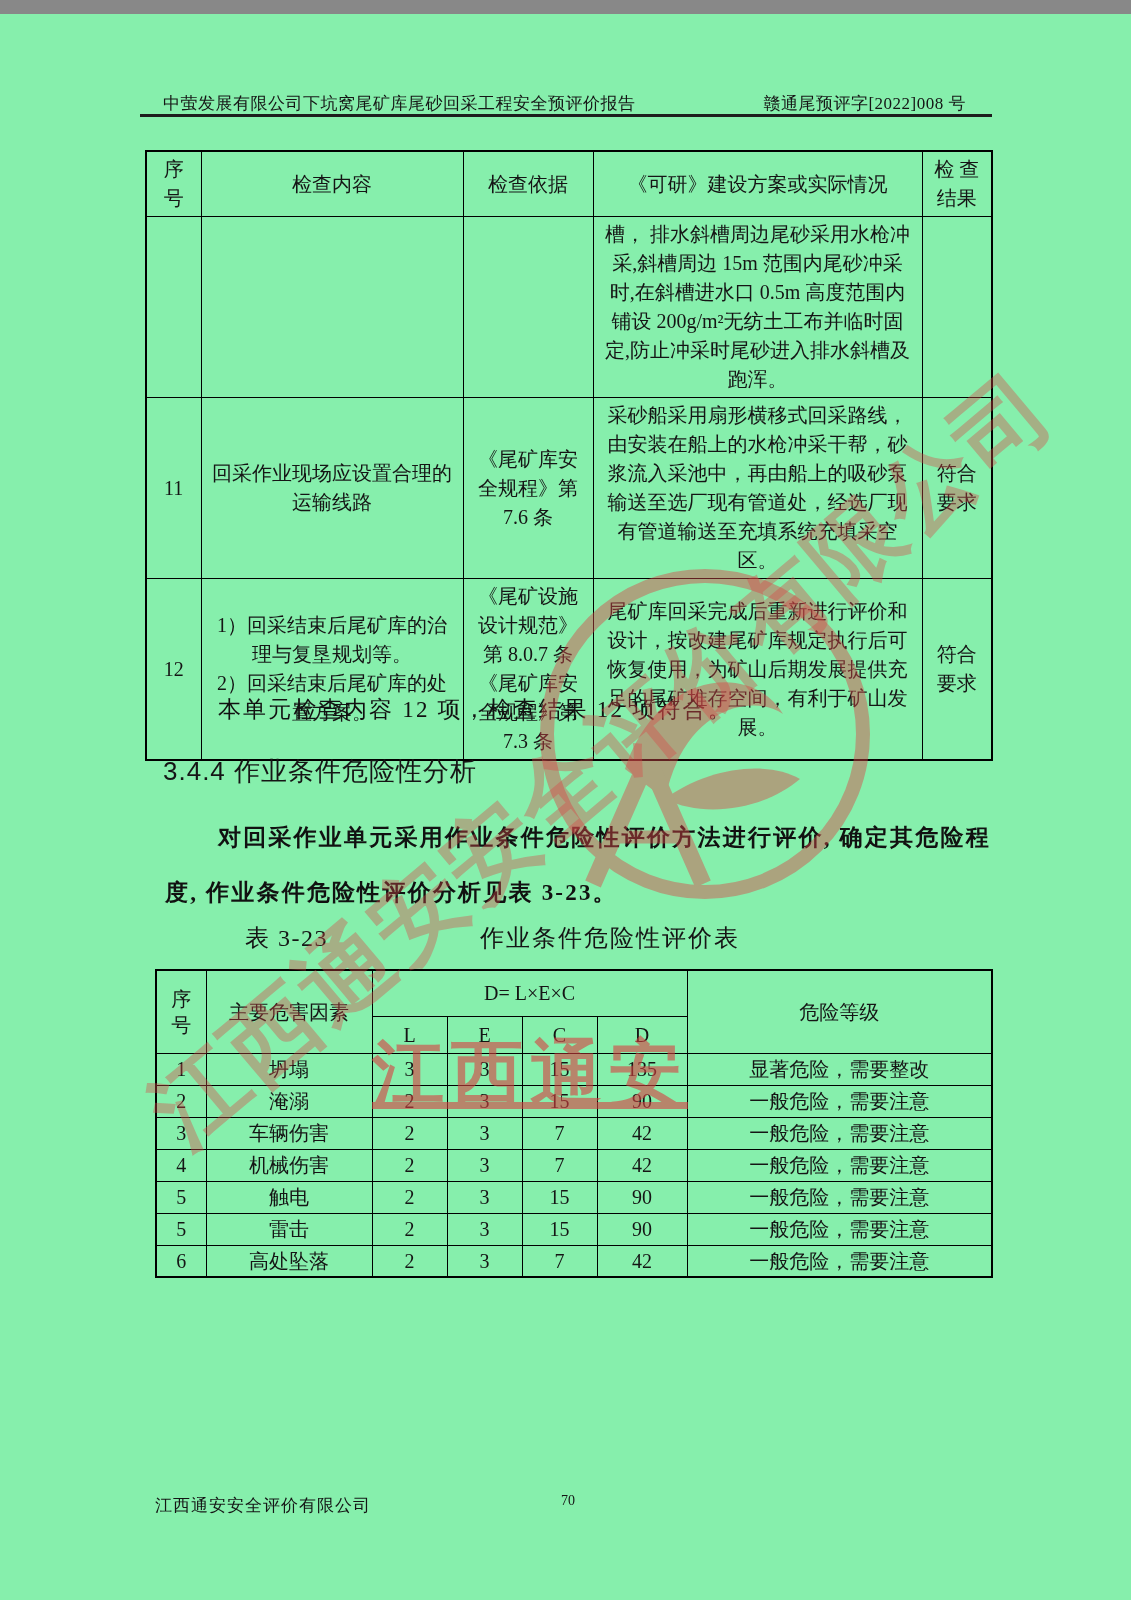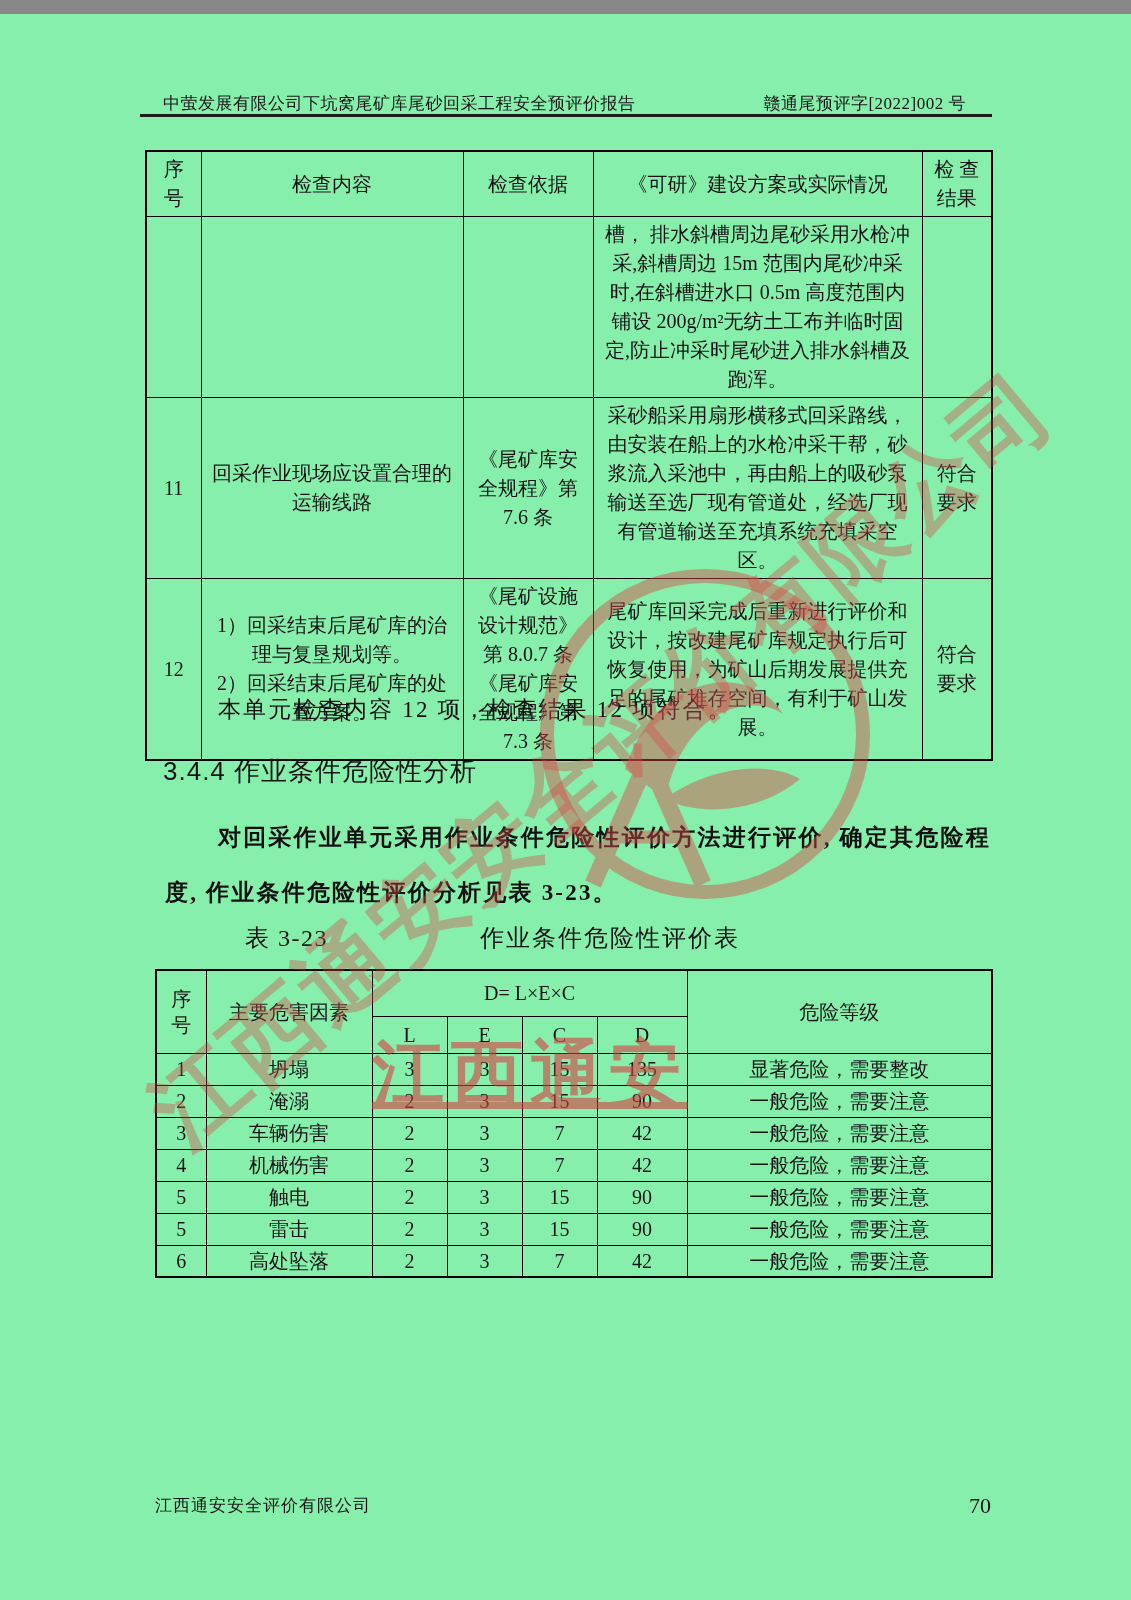--- a/index.html
+++ b/index.html
@@ -76,21 +76,21 @@
   .tbl-caption .cap-label { position:absolute; left:80px; }
   .tbl-caption .cap-title { position:absolute; left:315px; letter-spacing:2px;text-align:right; }
 
   
   .footer-company {
     position:absolute; left:155px; top:1480px;
     font-size:17px; letter-spacing:1px;
   }
   .footer-page {
     position:absolute; left:145px; top:1479px; width:846px;
-    text-align:right; font-size:22px;
+    text-align:center; font-size:14px;
   }
 
   
   .watermark { position:absolute; inset:0; pointer-events:none; z-index:10; }
   .wm-diagonal {
     position:absolute; left:165px; top:1050px;
     font-size:92px; font-weight:bold; white-space:nowrap;
     color:#d84848; opacity:0.38; letter-spacing:3px;
     transform:rotate(-40deg); transform-origin:0 50%;
   }
@@ -101,21 +101,21 @@
   }
   .wm-logo { position:absolute; left:515px; top:540px; opacity:0.45; }
 </style>
 </head>
 <body>
 
 <div class="page">
 
   <div class="doc-header">
     <span>中萤发展有限公司下坑窝尾矿库尾砂回采工程安全预评价报告</span>
-    <span>赣通尾预评字[2022]002 号</span>
+    <span>赣通尾预评字[2022]008 号</span>
   </div>
   <div class="header-rule"></div>
 
   <table class="check-table">
     <colgroup>
       <col style="width:55px">
         <col style="width:262px">
         <col style="width:130px">
         <col style="width:329px">
         <col style="width:70px">

